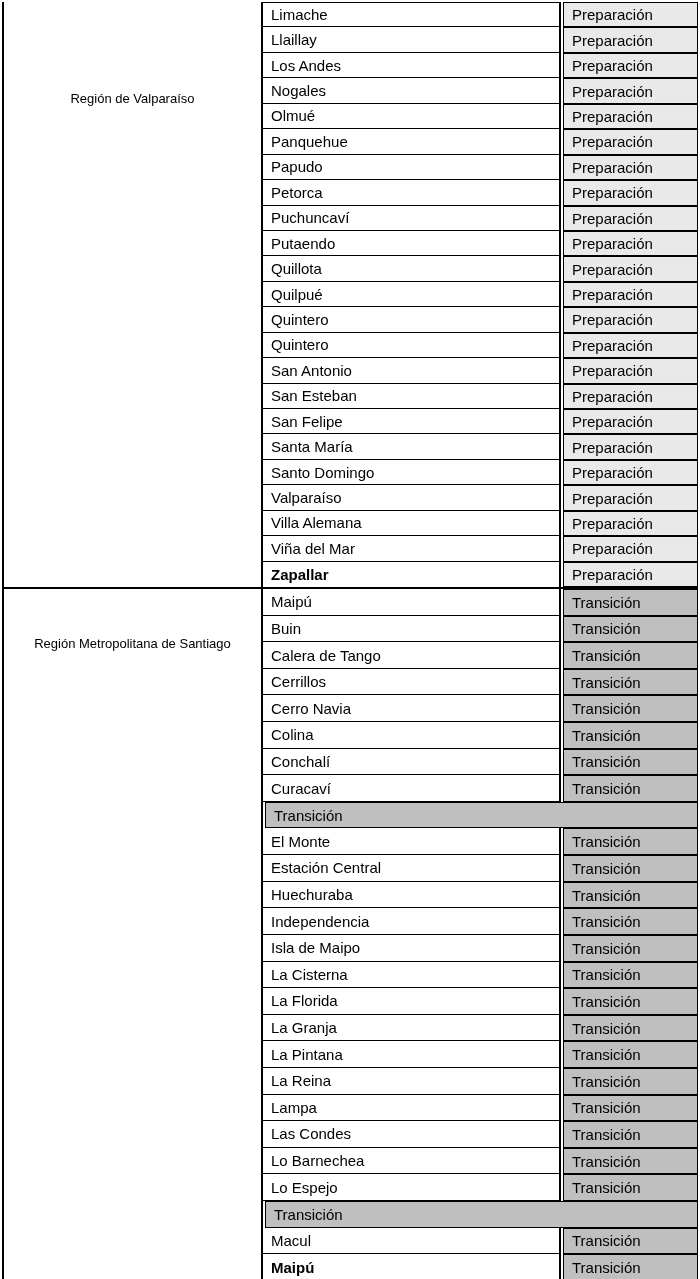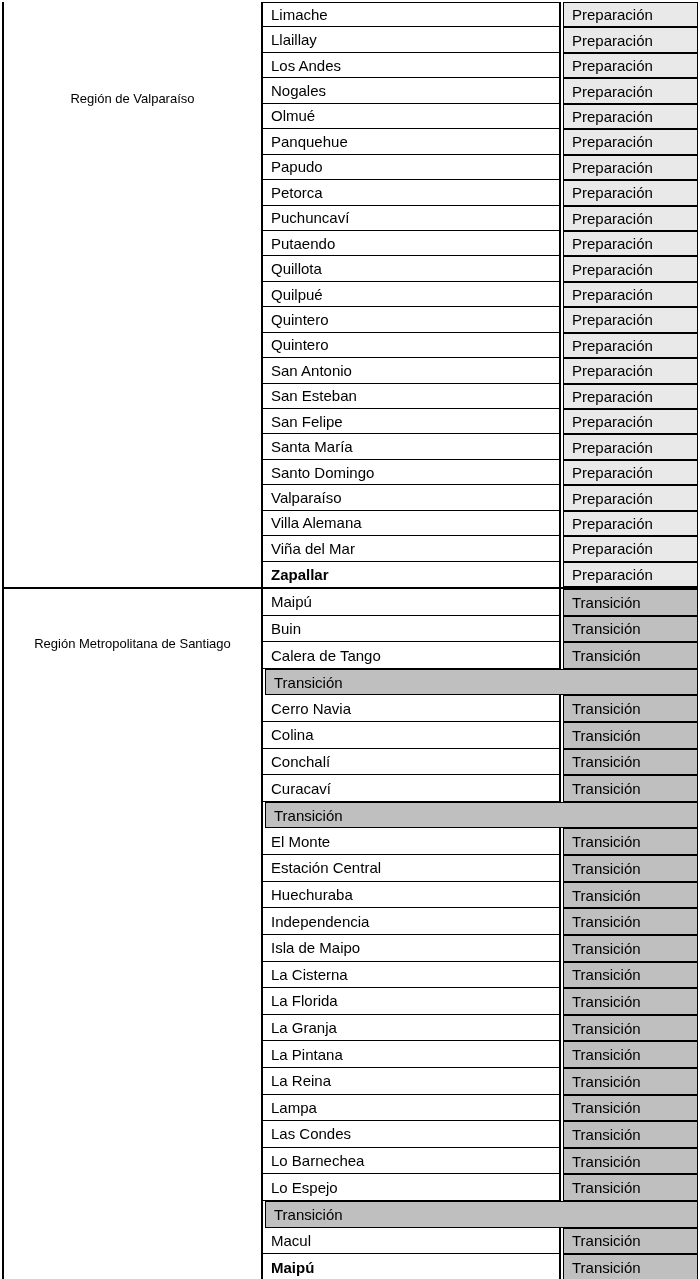--- a/index.html
+++ b/index.html
@@ -238,20 +238,21 @@
             <div class="status-box" style="background: rgb(191, 191, 191);">Transición</div>
           </div>
         </div>
         <div class="row">
           <div class="cell commune">Calera de Tango</div>
           <div class="cell statuswrap">
             <div class="status-box" style="background: rgb(191, 191, 191);">Transición</div>
           </div>
         </div>
         <div class="row">
+          <div class="cell commune">Cerrillos</div>
           <div class="cell statuswrap">
             <div class="status-box" style="background: rgb(191, 191, 191);">Transición</div>
           </div>
         </div>
         <div class="row">
           <div class="cell commune">Cerro Navia</div>
           <div class="cell statuswrap">
             <div class="status-box" style="background: rgb(191, 191, 191);">Transición</div>
           </div>
         </div>

